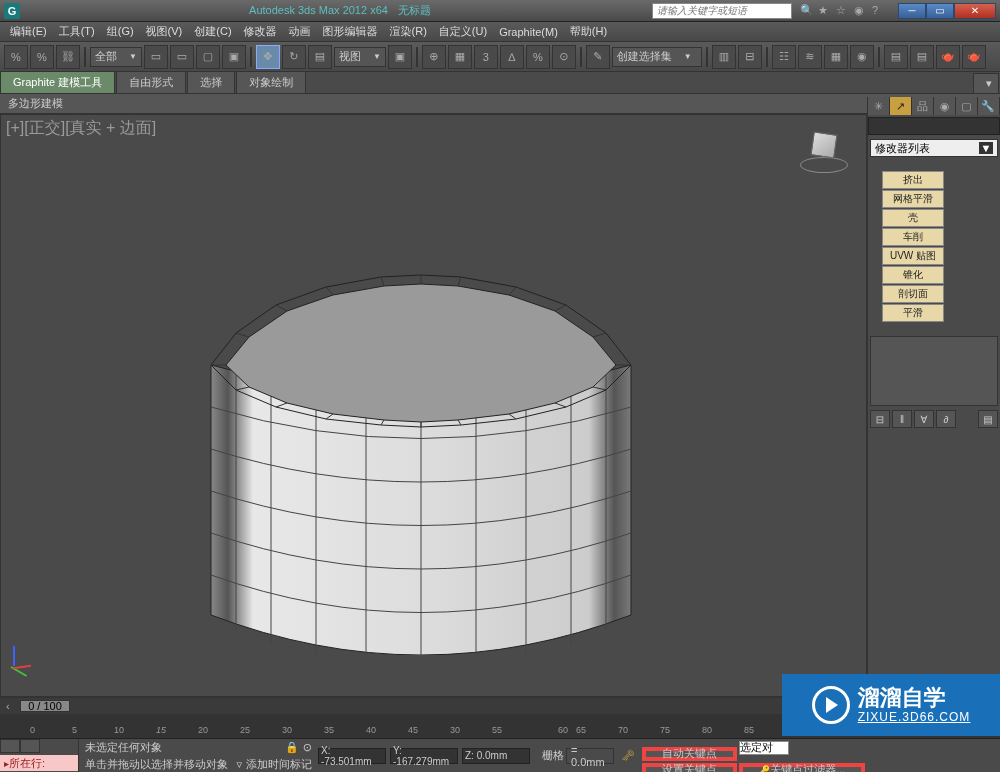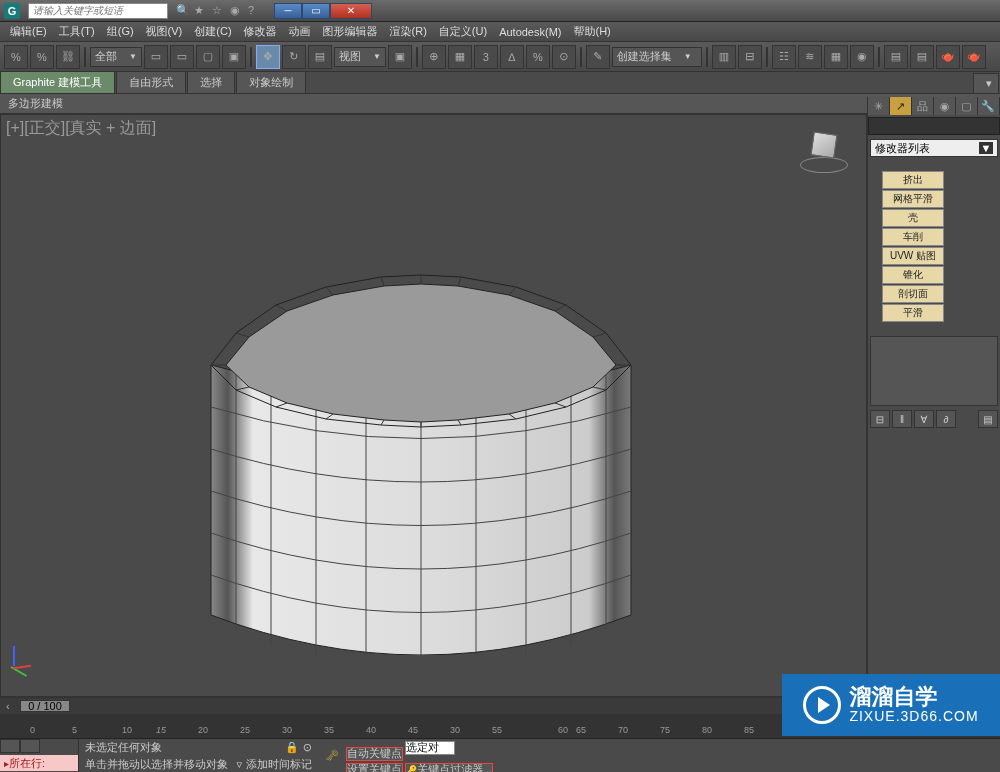--- a/index.html
+++ b/index.html
@@ -82,35 +82,38 @@
 
 .coords { display: flex; gap: 4px; align-items: center; }
 .coord-field { height: 16px; width: 68px; background: #333; border: 1px solid #222; color: #ccc; padding: 0 2px; display: flex; align-items: center; font-size: 10px; }
 .grid-field { display: flex; align-items: center; gap: 2px; margin-left: 8px; font-size: 10px; }
 .grid-field .val { height: 16px; width: 48px; background: #4a4a4a; border: 1px solid #333; padding: 0 4px; display: flex; align-items: center; }
 
 .status-key { margin-left: 6px; width: 16px; height: 16px; display: flex; align-items: center; justify-content: center; color: #c8a040; }
 
 .autokey-area { display: flex; flex-direction: column; margin-left: 6px; font-size: 10px; }
 .autokey-row { display: flex; align-items: center; gap: 2px; height: 16px; }
-.autokey-btn { background: #555; border: 1px solid #ef4444; padding: 0 0; height: 14px; display: flex; align-items: center; margin-top: 12px; }
+.autokey-btn { background: #555; border: 4px solid #ef4444; padding: 0 16px; height: 14px; display: flex; align-items: center; margin-top: 12px; }
 .selset-field { width: 50px; height: 14px; background: #fff; border: 1px solid #888; }
 
 .watermark { position: absolute; right: 0; bottom: 36px; width: 218px; height: 62px; background: #1a70b8; display: flex; align-items: center; justify-content: center; gap: 8px; z-index: 10; }
 .watermark .play { width: 38px; height: 38px; border: 3px solid #fff; border-radius: 50%; display: flex; align-items: center; justify-content: center; }
 .watermark .play::after { content: ""; border-left: 12px solid #fff; border-top: 8px solid transparent; border-bottom: 8px solid transparent; margin-left: 3px; }
 .watermark .txt { color: #fff; display: flex; flex-direction: column; line-height: 1.1; }
 .watermark .txt .big { font-size: 22px; font-weight: bold; }
-.watermark .txt .small { font-size: 14px; letter-spacing: 1px; }
+.watermark .txt .small { font-size: 12px; letter-spacing: 1px; text-decoration: underline; }
 </style>
 </head>
 <body>
 
 <div class="titlebar">
   <div class="app-icon">G</div>
+  <span class="title-text">
+    <span>Autodesk 3ds Max 2012 x64</span>&nbsp;&nbsp;&nbsp;<span>无标题</span>
+  </span>
   <input class="search-field" placeholder="请输入关键字或短语" style="">
   <div class="top-icons">
     <span>🔍</span>
     <span>★</span>
     <span>☆</span>
     <span>◉</span>
     <span>?</span>
   </div>
   <div class="win-controls">
     <div>─</div>
@@ -123,21 +126,21 @@
   <span>编辑(E)</span>
   <span>工具(T)</span>
   <span>组(G)</span>
   <span>视图(V)</span>
   <span>创建(C)</span>
   <span>修改器</span>
   <span>动画</span>
   <span>图形编辑器</span>
   <span>渲染(R)</span>
   <span>自定义(U)</span>
-  <span>Autodesk(M)</span>
+  <span>Graphite(M)</span>
   <span>帮助(H)</span>
 </div>
 
 <div class="toolbar1">
   <div class="tool-btn">%</div>
   <div class="tool-btn">%</div>
   <div class="tool-btn">⛓</div>
   <div class="tool-sep"></div>
   <div class="tool-dropdown">
       <span>全部</span>
@@ -305,21 +308,21 @@
 
 <div class="timeline-area">
   <div class="timeline-slider-row">
     <span style="width:14px;color:#aaa">‹</span>
     <div class="timeline-slider">0 / 100</div>
     <div style="flex:1"></div>
   </div>
   <div class="timeline-ruler" id="ruler">
       <div class="ruler-tick" style="left: 30px;">0</div>
       <div class="ruler-tick" style="left: 72px;">5</div>
-      <div class="ruler-tick" style="left: 114px; margin-left: 8px;">10</div>
+      <div class="ruler-tick" style="left: 114px;">10</div>
       <div class="ruler-tick" style="left: 156px; font-style: italic;">15</div>
       <div class="ruler-tick" style="left: 198px;">20</div>
       <div class="ruler-tick" style="left: 240px;">25</div>
       <div class="ruler-tick" style="left: 282px;">30</div>
       <div class="ruler-tick" style="left: 324px;">35</div>
       <div class="ruler-tick" style="left: 366px;">40</div>
       <div class="ruler-tick" style="left: 408px;">45</div>
       <div class="ruler-tick" style="left: 450px;">30</div>
       <div class="ruler-tick" style="left: 492px;">55</div>
       <div class="ruler-tick" style="left: 558px;">60</div>
@@ -347,20 +350,29 @@
       <span>🔒</span>
       <span>⊙</span>
     </div>
     <div class="row">
       <span>单击并拖动以选择并移动对象</span>
       <span style="flex:1"></span>
       <span>▿</span>
       <span>添加时间标记</span>
     </div>
   </div>
+  <div class="coords">
+    <div class="coord-field">X: -73.501mm</div>
+    <div class="coord-field">Y: -167.279mm</div>
+    <div class="coord-field">Z: 0.0mm</div>
+    <div class="grid-field">
+      <span>栅格</span>
+      <div class="val">= 0.0mm</div>
+    </div>
+  </div>
   <div class="status-key">🗝</div>
   <div class="autokey-area">
     <div class="autokey-row">
       <div class="autokey-btn">自动关键点</div>
       <input class="selset-field" value="选定对" style="">
     </div>
     <div class="autokey-row">
       <div class="autokey-btn">设置关键点</div>
       <div class="autokey-btn" style="font-size:9px">🔑 <span>关键点过滤器...</span></div>
     </div>

